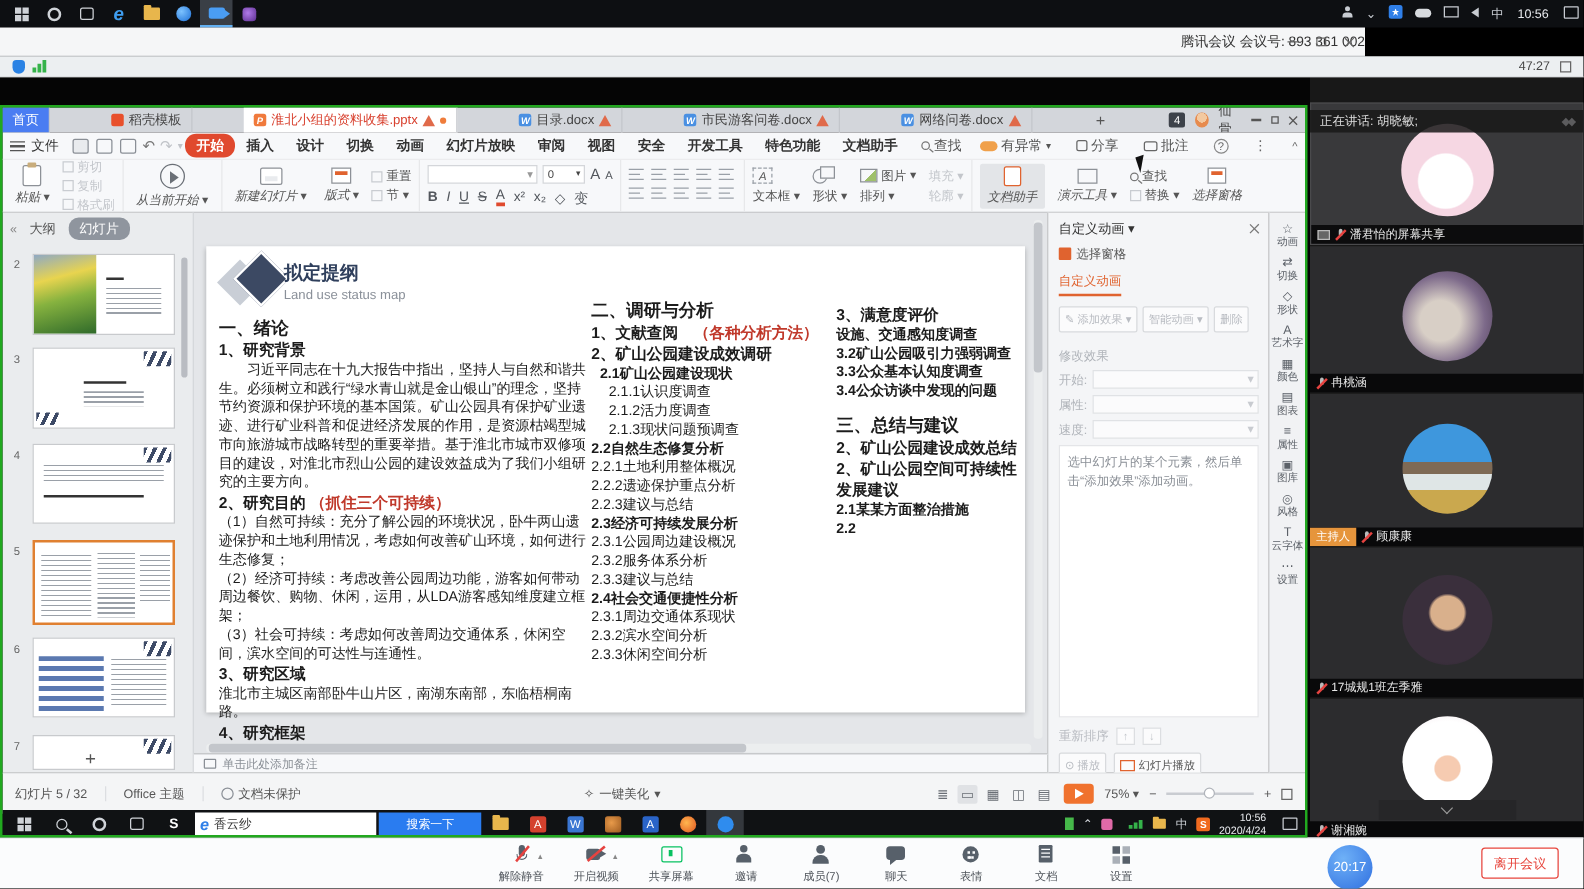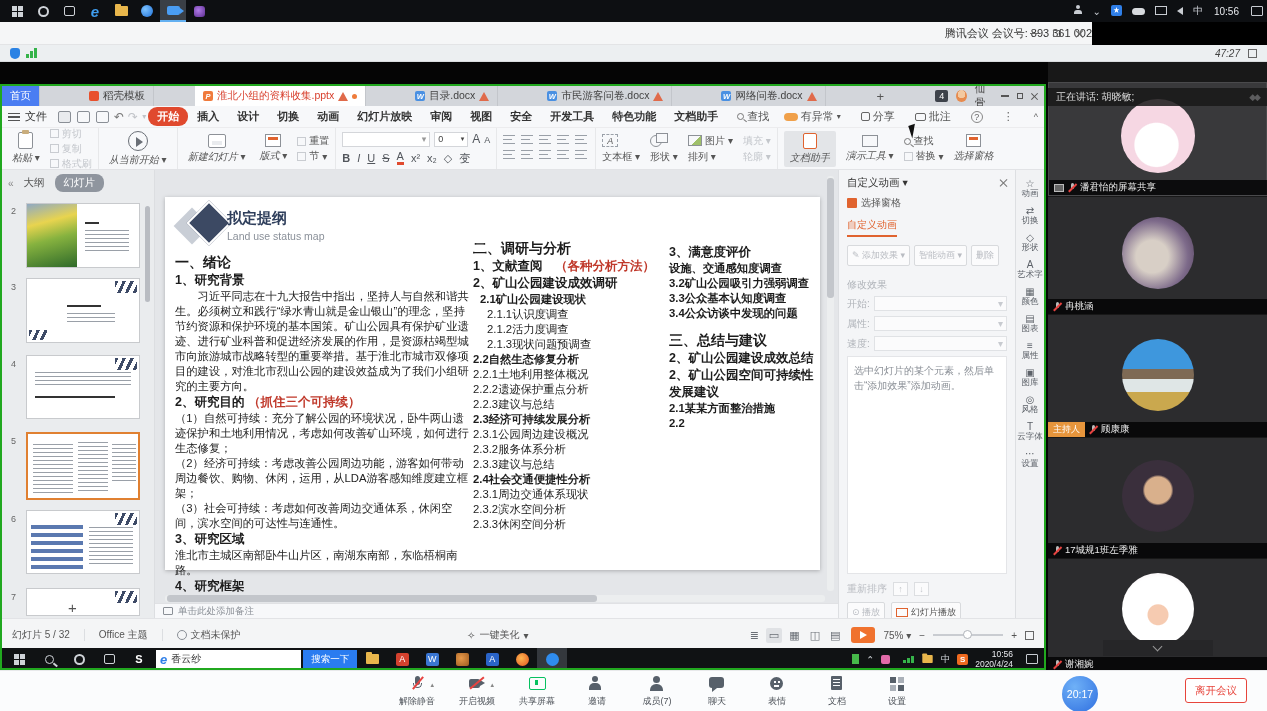--- a/index.html
+++ b/index.html
@@ -43,21 +43,21 @@
   #mtitle{left:0;top:22px;width:1092px;height:23px;background:#f5f6f7;border-bottom:1px solid #e3e4e6;display:flex;align-items:center;justify-content:flex-end;}
   #mtitle .ttl{font-size:11px;color:#333;}
   .winbtns{position:absolute;right:8px;top:0;height:23px;display:flex;align-items:center;gap:14px;}
   .wmin{width:9px;height:1.5px;background:#666;}
   .wmax{width:8px;height:7px;border:1.2px solid #666;}
   .wclose{width:9px;height:9px;position:relative;}
   .wclose::before,.wclose::after{content:"";position:absolute;left:4px;top:0;width:1.4px;height:10px;background:#666;}
   .wclose::before{transform:rotate(45deg);} .wclose::after{transform:rotate(-45deg);}
 
   
-  #mtool{left:0;top:45px;width:1267px;height:17px;background:#eceff1;border-bottom:1px solid #d9dcde;display:flex;align-items:center;justify-content:space-between;padding:0 10px;font-style:italic;}
+  #mtool{left:0;top:45px;width:1267px;height:17px;background:#eceff1;border-bottom:1px solid #d9dcde;display:flex;align-items:center;justify-content:space-between;padding:0 10px;}
   .shield{width:10px;height:11px;background:#2a82e4;border-radius:3px 3px 5px 5px;}
   .sigbars{display:flex;align-items:flex-end;gap:1.5px;margin-left:6px;}
   .sigbars i{display:block;width:2.5px;background:#35b34a;}
   .timer{font-size:10px;color:#444;}
   .fsic{width:9px;height:9px;border:1.2px solid #666;margin-left:8px;}
 
   
   #sharebg{left:0;top:62px;width:1048px;height:610px;background:#050505;}
   #greenframe{left:0;top:84px;width:1046px;height:586px;border:2px solid #21a81f;z-index:40;pointer-events:none;}
 
@@ -233,21 +233,21 @@
 
   
   #taskbar{left:2px;top:648px;width:1042px;height:22px;background:#101214;display:flex;align-items:center;padding:0 2px;}
   .tbi{width:30px;height:22px;display:flex;align-items:center;justify-content:center;}
   .tbsearchic{width:9px;height:9px;border:1.5px solid #cfd3d8;border-radius:50%;position:relative;}
   .tbsearchic::after{content:"";position:absolute;left:7px;top:8px;width:5px;height:1.5px;background:#cfd3d8;transform:rotate(40deg);}
   .ssic{color:#fff;font-weight:bold;font-size:11px;}
   .edgebox{display:flex;align-items:center;background:#fff;height:18px;margin:0 2px;}
   .edgebox .e{color:#2f7fe8;font-weight:bold;font-style:italic;font-size:13px;padding:0 4px;}
   .edgebox .q{width:130px;font-size:10px;color:#333;}
-  .searchbtn{height:18px;background:#2a7cf0;color:#fff;font-size:9.5px;display:flex;align-items:center;padding:0 8px;}
+  .searchbtn{height:18px;background:#2a7cf0;color:#fff;font-size:9.5px;display:flex;align-items:center;padding:0 22px;}
   .sq{width:13px;height:13px;border-radius:2px;}
   .sq.red{background:#d4412e;} .sq.wblue{background:#3a76d2;} .sq.orange{background:radial-gradient(circle at 40% 40%,#e89a4a,#9c5a20);} .sq.ablue{background:#2a64c8;} .sq.ffox{background:radial-gradient(circle at 40% 40%,#ffb64f,#e0531f);border-radius:50%;}
   .sq.meet{background:#2f8cee;border-radius:50%;}
   .tbactive{background:#34383d;}
   .tray{margin-left:auto;display:flex;align-items:center;gap:7px;color:#cfd3d8;font-size:9.5px;padding-right:4px;}
   .usb{width:7px;height:10px;background:#46b84a;}
   .pink{width:9px;height:9px;background:#e06aa8;border-radius:2px;}
   .sogou{width:11px;height:11px;background:#f06a1f;border-radius:2px;color:#fff;font-size:8px;font-weight:bold;display:flex;align-items:center;justify-content:center;}
   .tbtime{text-align:right;line-height:10px;font-size:8.5px;color:#e8eaee;}
 

